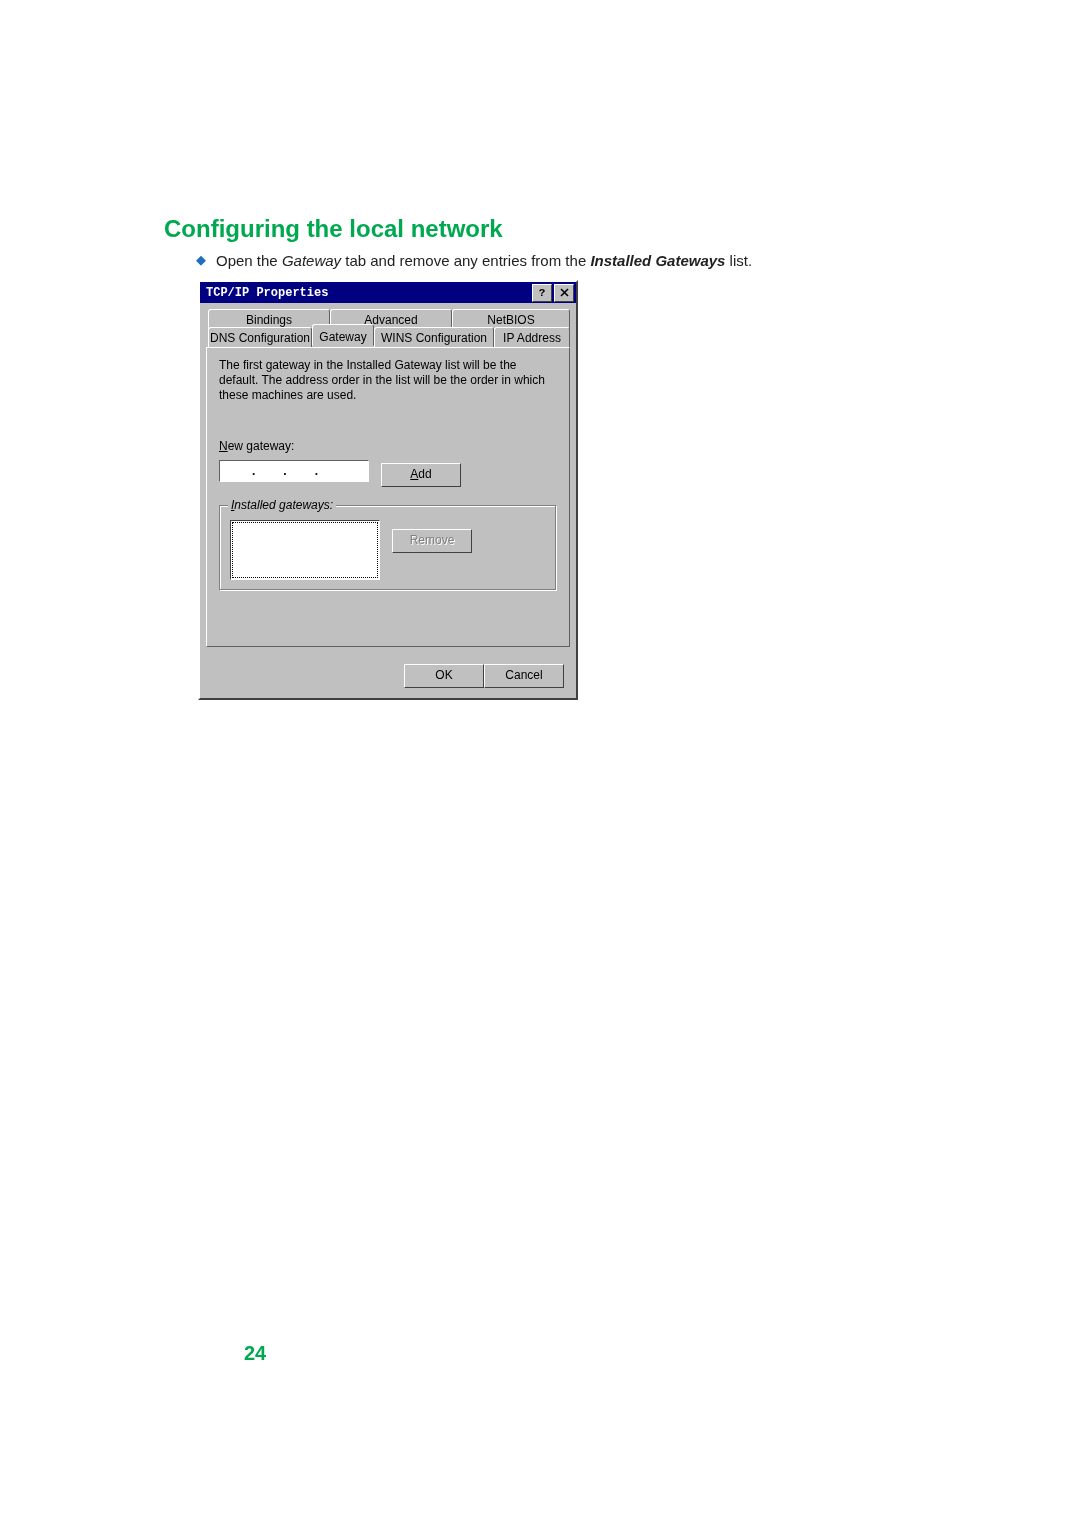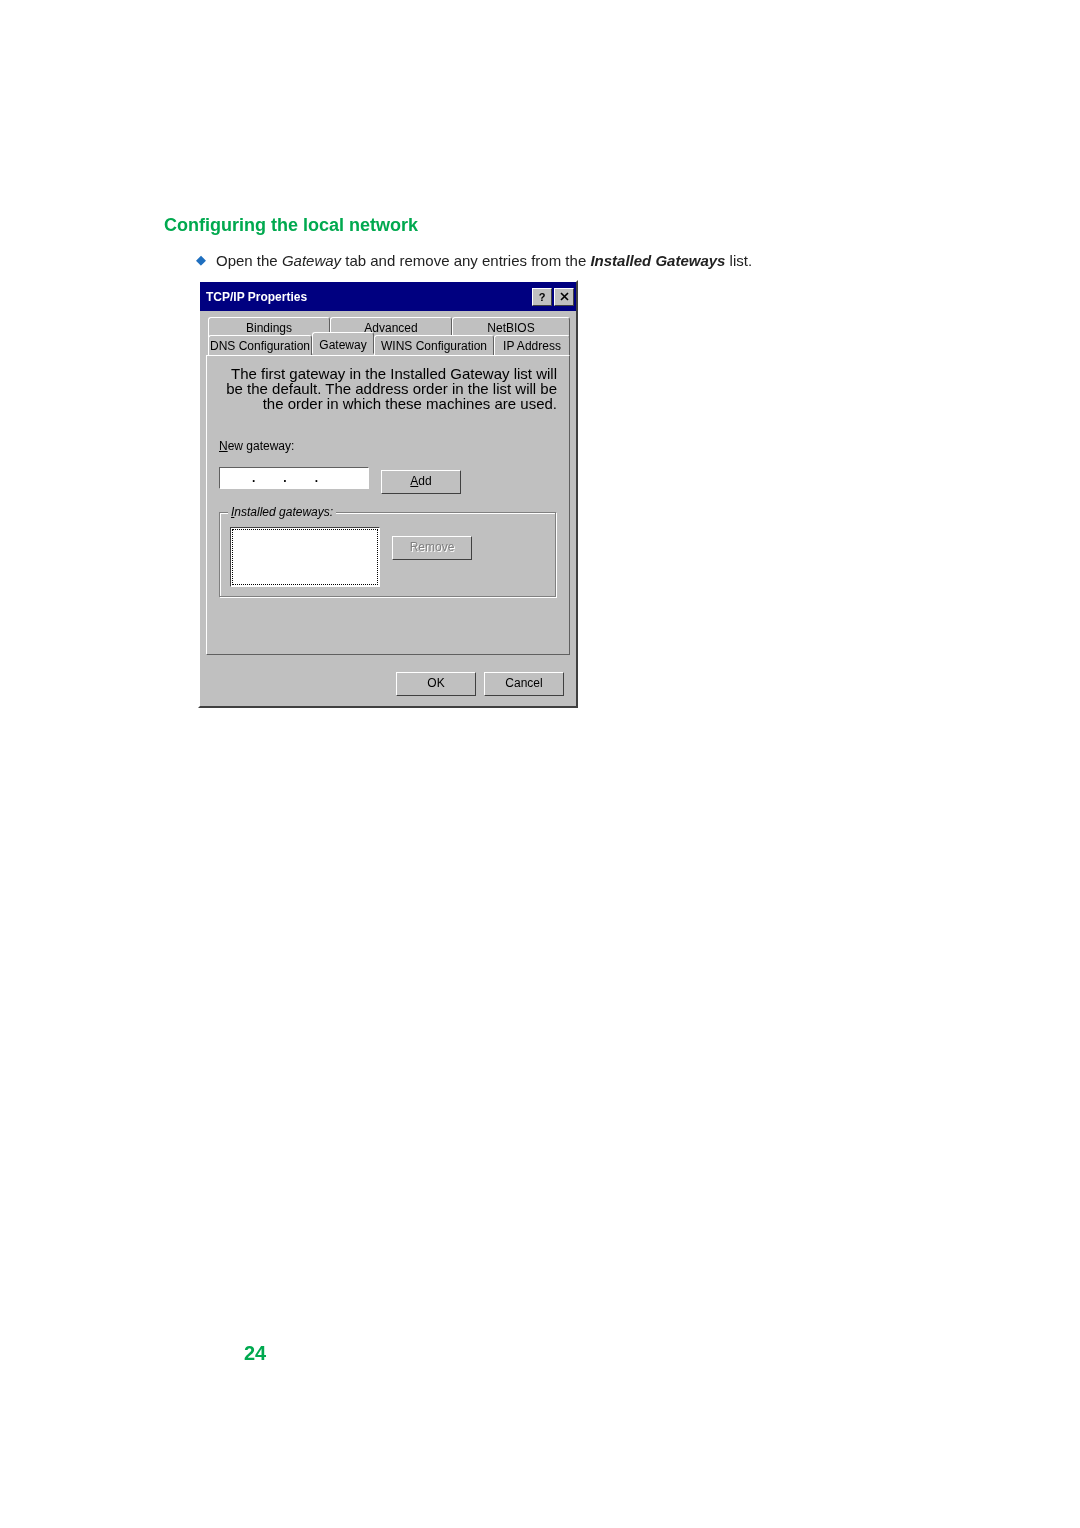--- a/index.html
+++ b/index.html
@@ -9,21 +9,21 @@
   font-family: "Segoe UI", "Helvetica Neue", Arial, sans-serif;
   color: #222;
 }
 .page {
   position: relative;
   width: 1080px; height: 1528px;
 }
 .heading {
   position: absolute;
   left: 164px; top: 215px;
-  font-size: 18px;
+  font-size: 24px;
   font-weight: 700;
   color: #00A94F;
 }
 .bullet-row {
   position: absolute;
   left: 196px; top: 250px;
   font-size: 15px;
   display: flex;
   align-items: flex-start;
   gap: 10px;
@@ -50,23 +50,23 @@
   border-left: 2px solid #ffffff;
   border-right: 2px solid #404040;
   border-bottom: 2px solid #404040;
   box-sizing: border-box;
 }
 .titlebar {
   background: #000080;
   color: #ffffff;
   display: flex;
   align-items: center;
-  height: 29px;
+  height: 21px;
   padding: 0 2px 0 6px;
-  font-family: Liberation Sans, sans-serif;
+  font-family: Liberation Mono, monospace;
   font-size: 12px;
   font-weight: 700;
 }
 .titlebar .spacer { flex: 1; }
 .tbtn {
   width: 18px; height: 16px;
   background: #c0c0c0;
   border-top: 1px solid #ffffff;
   border-left: 1px solid #ffffff;
   border-right: 1px solid #404040;
@@ -121,27 +121,26 @@
   border-top: 1px solid #ffffff;
   border-left: 1px solid #ffffff;
   border-right: 1px solid #606060;
   border-bottom: 1px solid #606060;
   padding: 10px 12px 24px 12px;
   min-height: 300px;
   box-sizing: border-box;
   position: relative;
 }
 .desc {
-  font-size: 15px;
+  font-size: 12px;
   line-height: 15px;
-  margin-bottom: 28px;
-  text-align: right;
-}
-
-.label { margin-bottom: 8px; }
+  margin-bottom: 36px;
+}
+
+.label { margin-bottom: 1px; }
 .underline-first::first-letter { text-decoration: underline; }
 .ip-row { display: flex; align-items: center; gap: 12px; margin-bottom: 18px; }
 .ip-input {
   display: flex;
   background: #fff;
   border-top: 1px solid #606060;
   border-left: 1px solid #606060;
   border-right: 1px solid #ffffff;
   border-bottom: 1px solid #ffffff;
   width: 150px; height: 22px;
@@ -198,21 +197,21 @@
   width: 150px; height: 60px;
   box-sizing: border-box;
 }
 .listbox.focused { outline: 1px dotted #000; outline-offset: -3px; }
 
 .group-row { display: flex; align-items: flex-start; gap: 12px; }
 
 .dlg-buttons {
   display: flex;
   justify-content: flex-end;
-  gap: 8px;
+  gap: 0;
   padding: 8px 6px 0 0;
 }
 
 .page-num {
   position: absolute;
   left: 244px; top: 1342px;
   font-size: 20px;
   font-weight: 700;
   color: #00A94F;
 }

